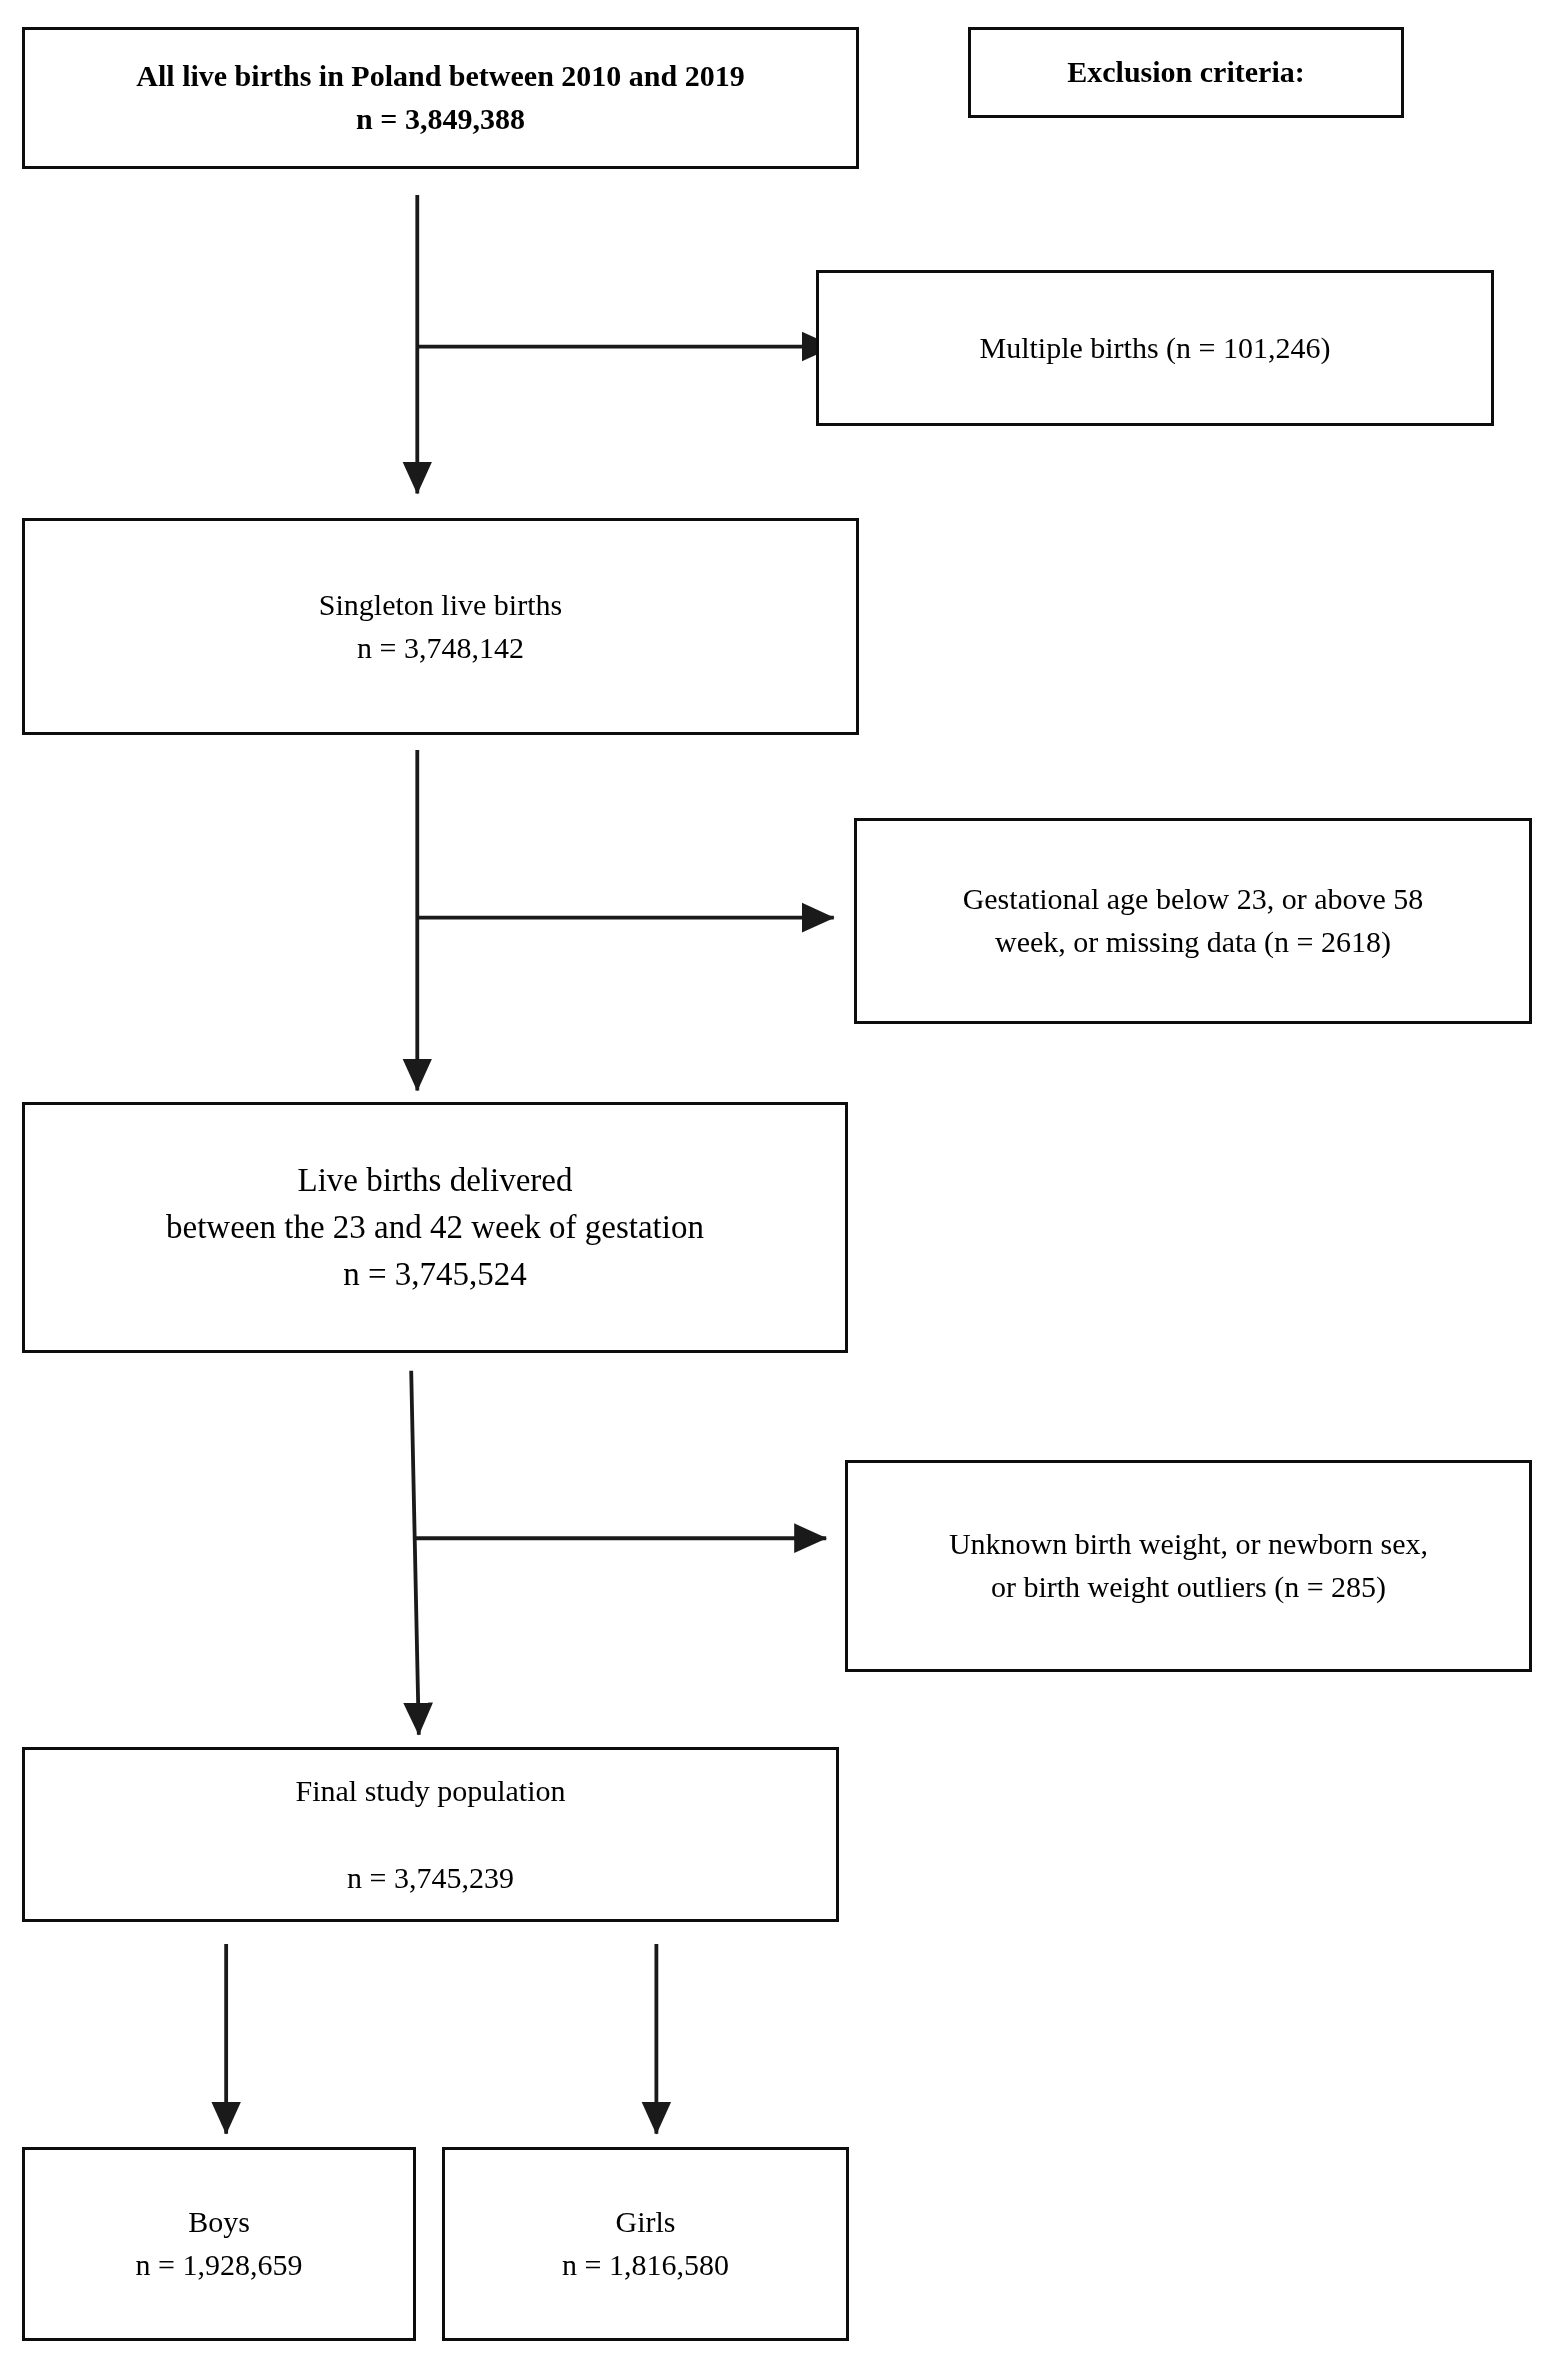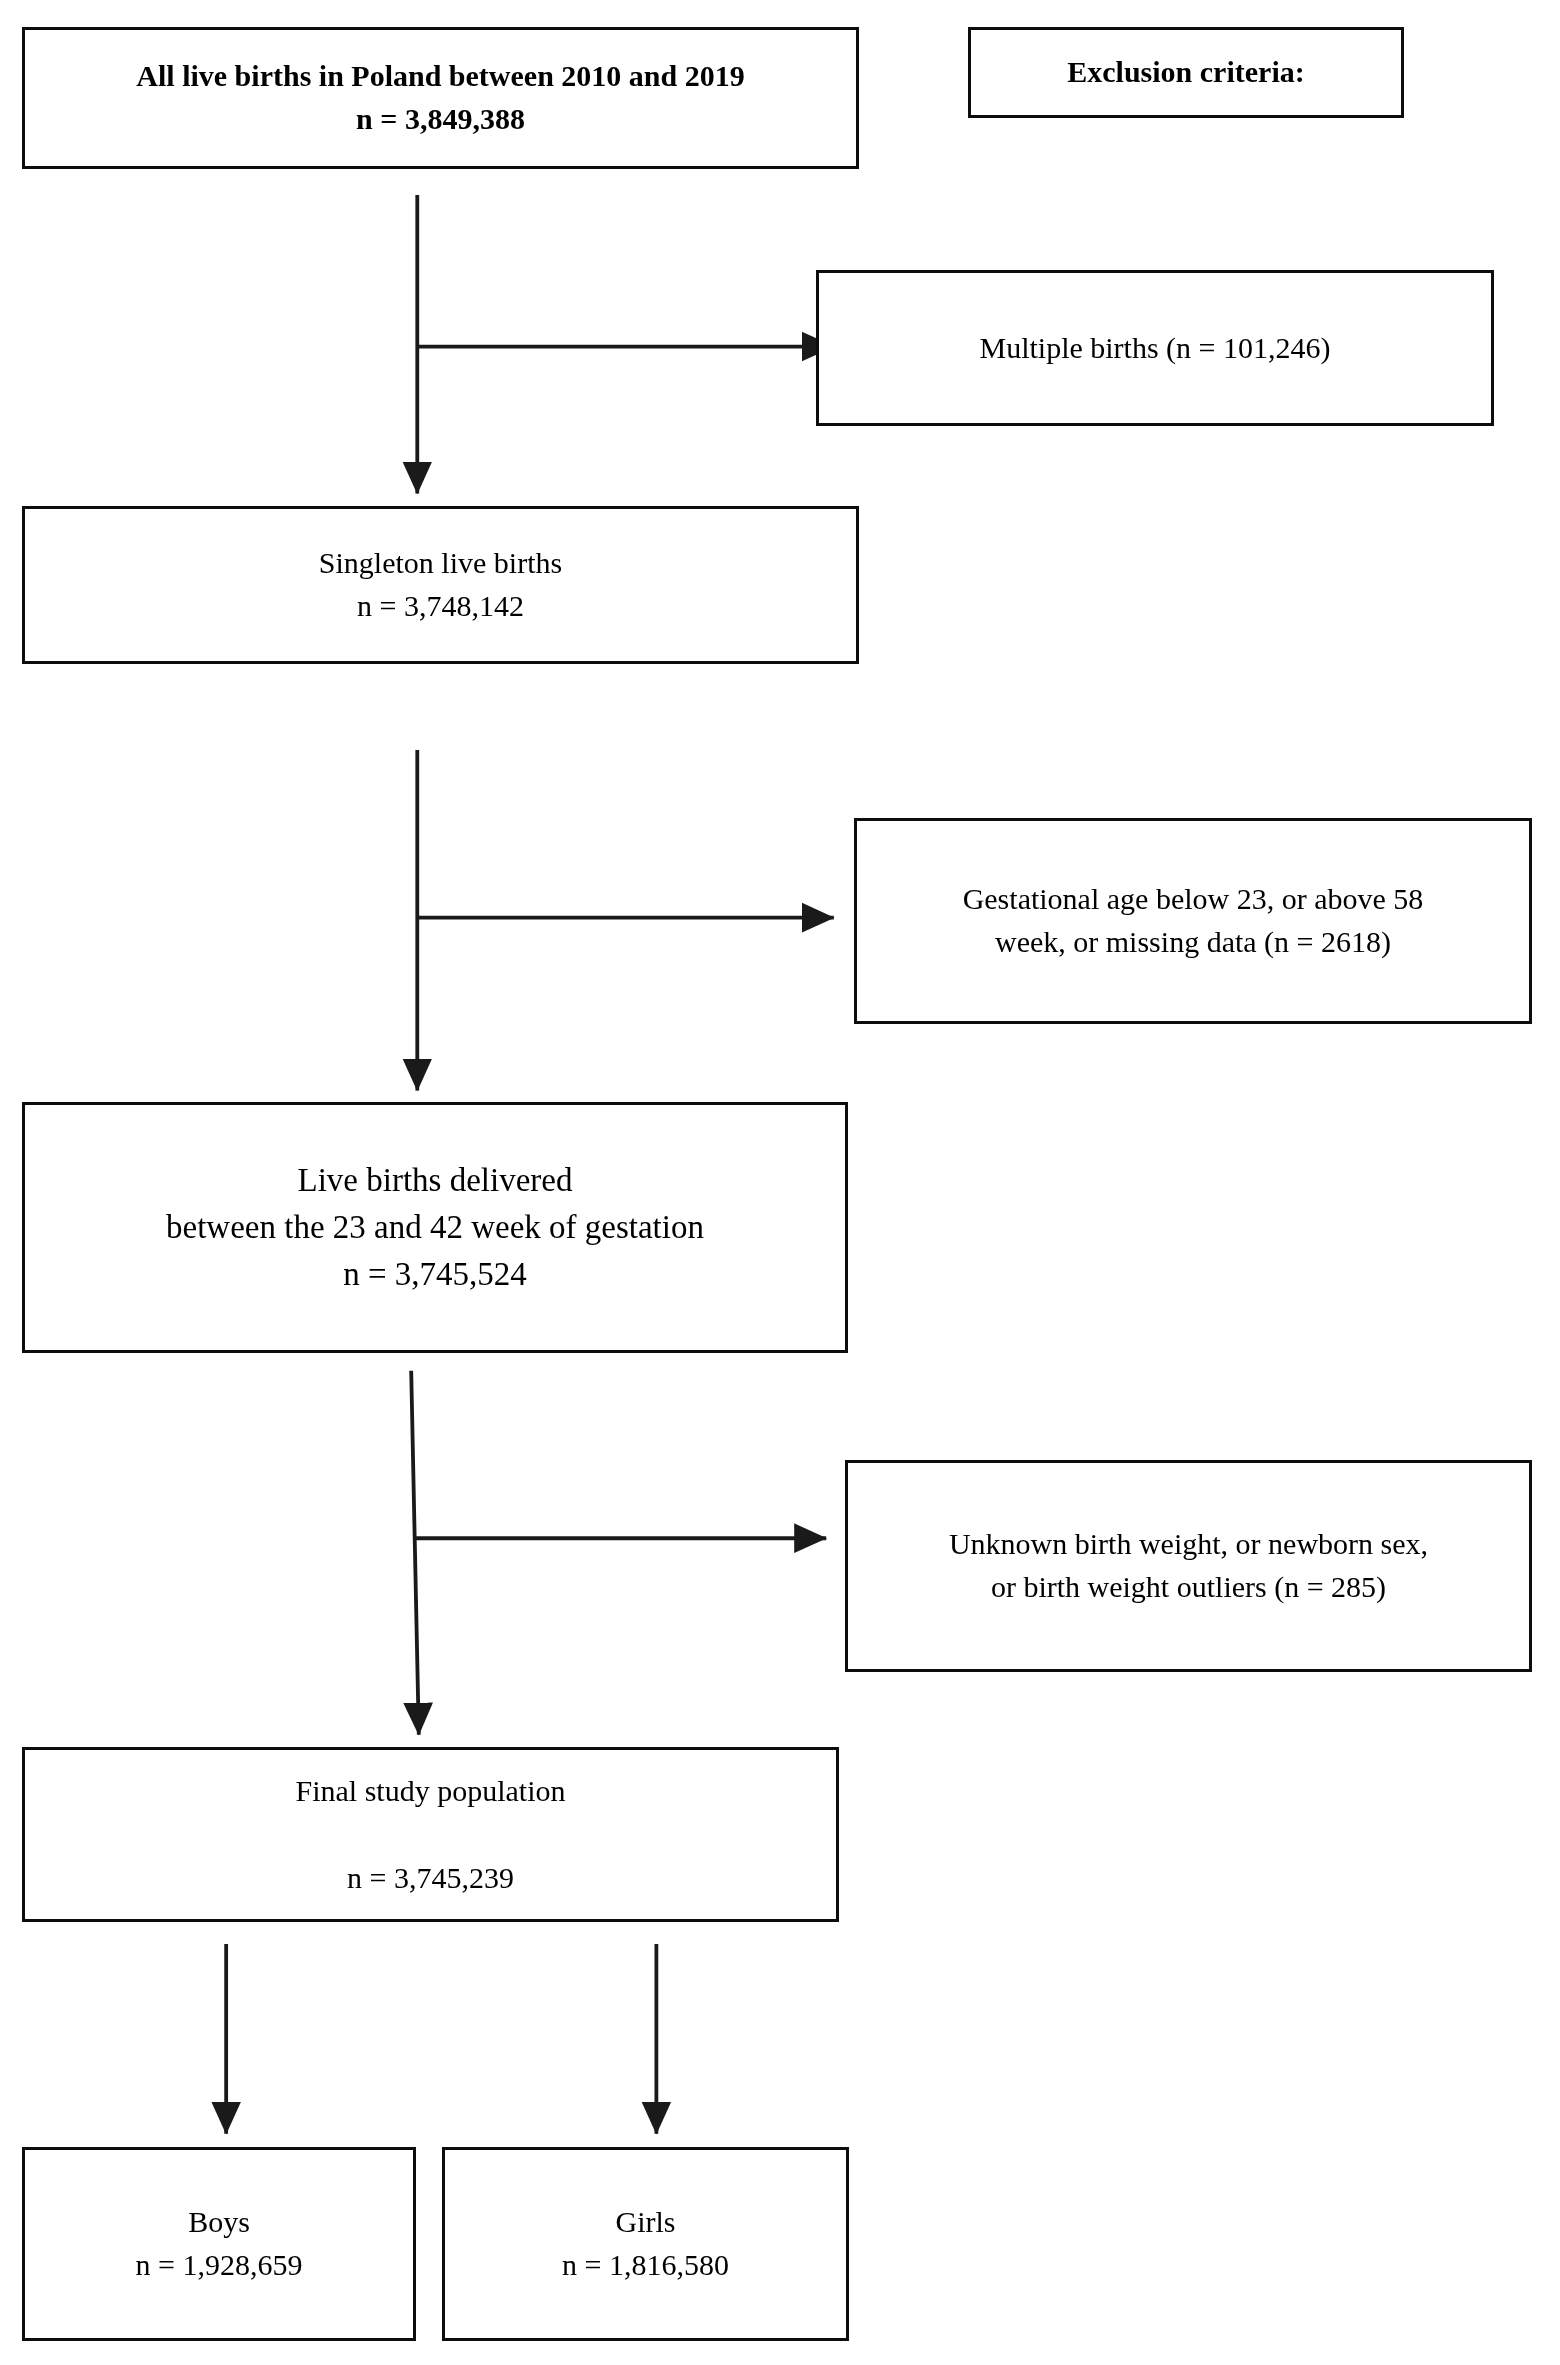--- a/index.html
+++ b/index.html
@@ -31,21 +31,21 @@
   .box .line {
     display: block;
     white-space: nowrap;
     line-height: 1.42;
   }
   .bold-box .line {
     font-weight: bold;
   }
   
   #box-all-live-births   { left: 22px;  top: 27px;   width: 837px; height: 142px; font-size: 30px; }
-  #box-singleton         { left: 22px;  top: 506px;  width: 837px; height: 158px; font-size: 30px; }
+  #box-singleton         { left: 22px;  top: 518px;  width: 837px; height: 217px; font-size: 30px; }
   #box-delivered         { left: 22px;  top: 1102px; width: 826px; height: 251px; font-size: 33px; }
   #box-final-population  { left: 22px;  top: 1747px; width: 817px; height: 175px; font-size: 30px; gap: 44px; }
   #box-boys              { left: 22px;  top: 2147px; width: 394px;  height: 194px; font-size: 30px; }
   #box-girls             { left: 442px; top: 2147px; width: 407px;  height: 194px; font-size: 30px; }
   
   #box-exclusion-header  { left: 968px; top: 27px;   width: 436px; height: 91px; font-size: 30px; }
   #box-multiple-births   { left: 816px; top: 270px;  width: 678px; height: 156px; font-size: 30px; justify-content: center; }
   #box-gestational-age   { left: 854px; top: 818px; width: 678px; height: 206px; font-size: 30px; }
   #box-unknown-weight    { left: 845px; top: 1460px; width: 687px; height: 212px; font-size: 30px; }
 

